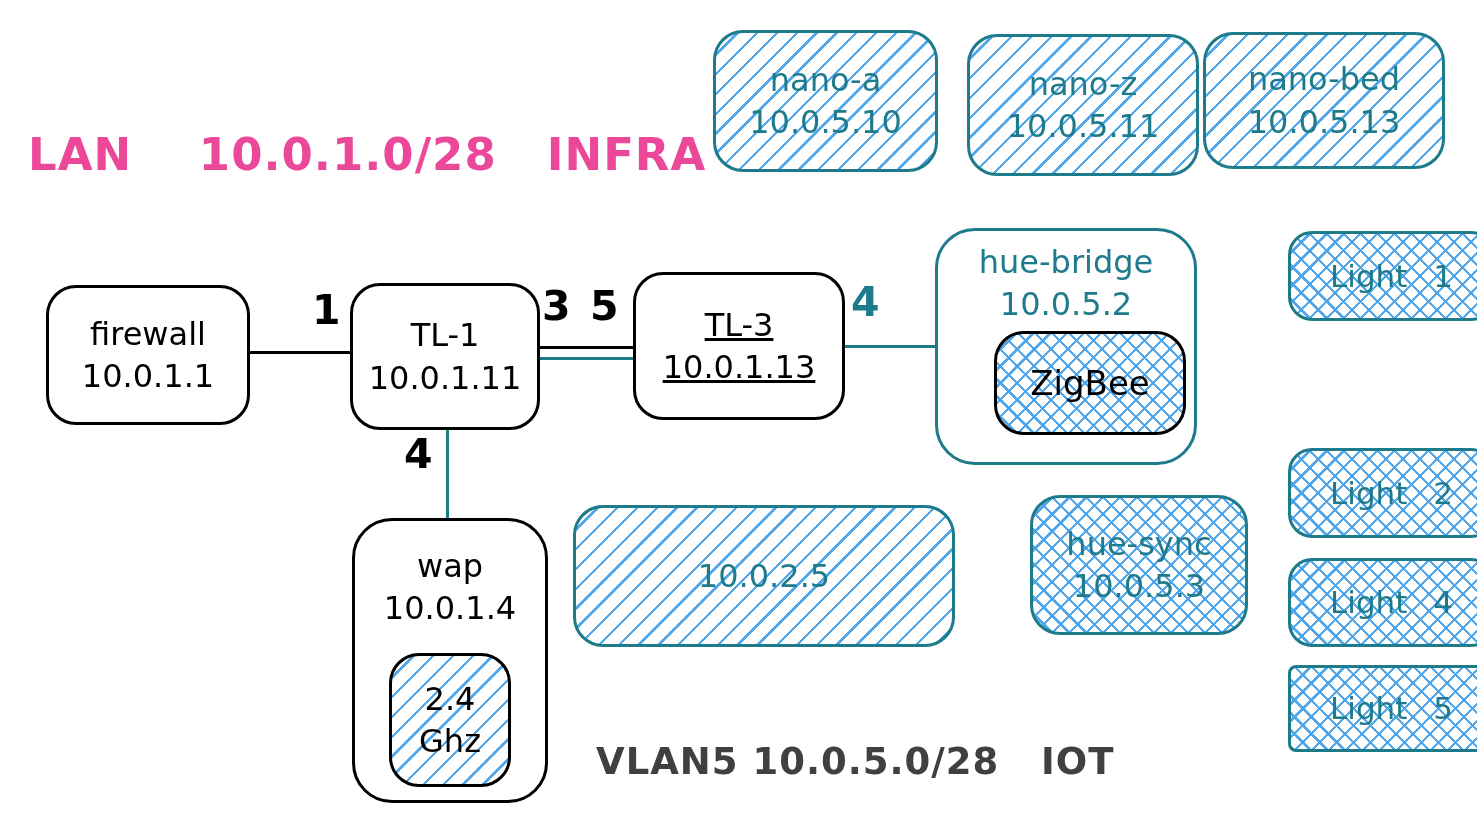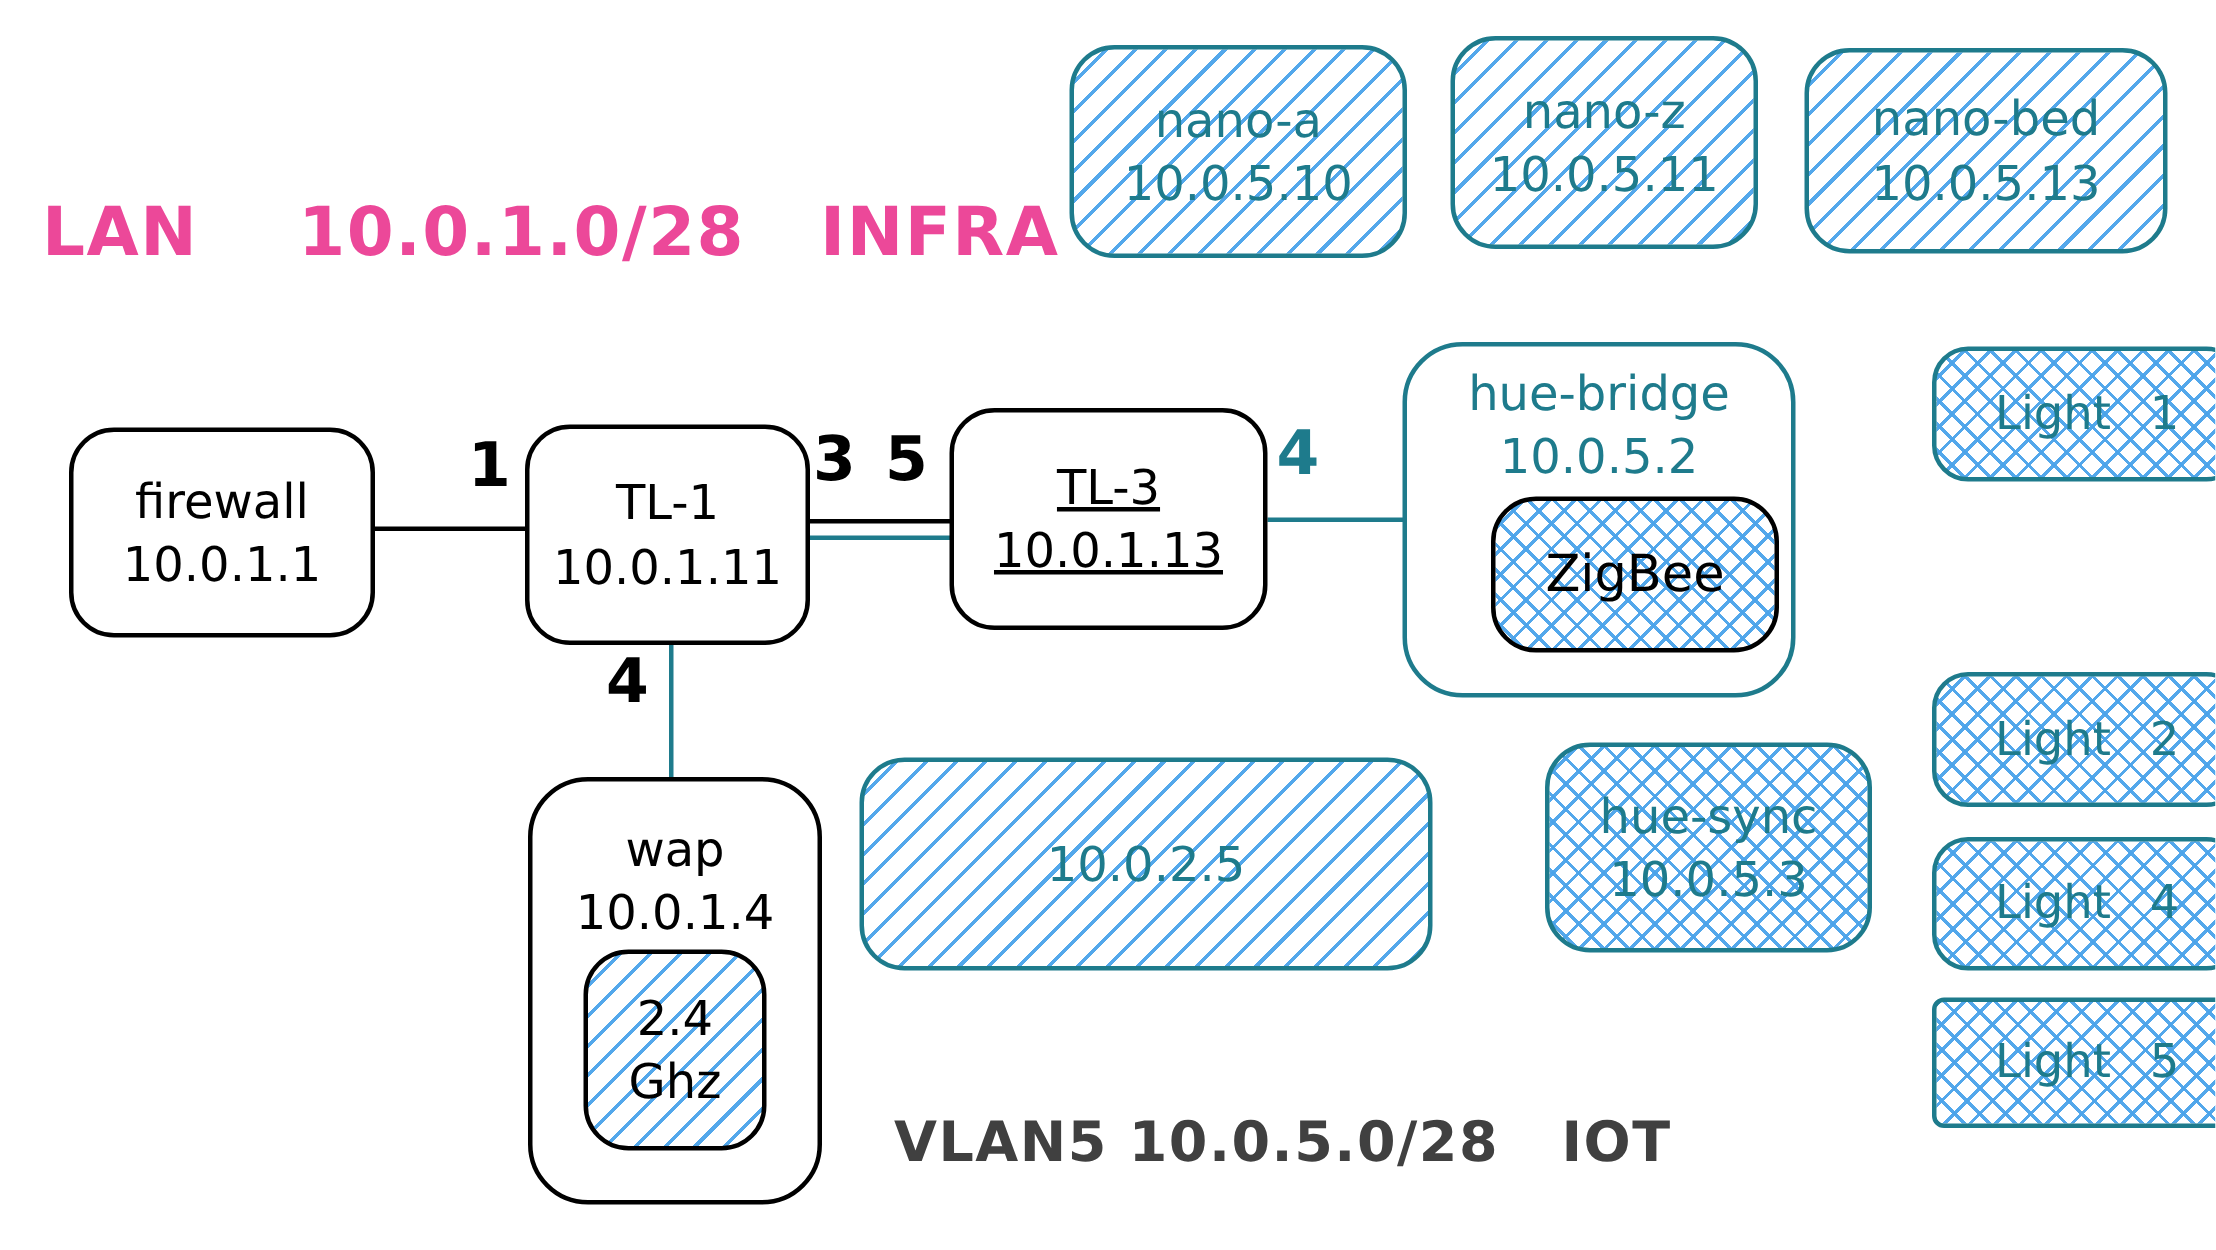--- a/index.html
+++ b/index.html
@@ -87,40 +87,40 @@
   </div>
 
   <div class="box bk node-text" style="left:633px;top:272px;width:212px;height:148px;text-decoration:underline;">
     <div>TL-3</div>
     <div>10.0.1.13</div>
   </div>
 
   <div class="box bk node-text inner-top" style="left:352px;top:518px;width:196px;height:285px;padding-top:24px;border-radius:40px;">
     <div>wap</div>
     <div>10.0.1.4</div>
-    <div class="box bk hatch-diag node-text" style="position:relative;left:0;top:4px;width:122px;height:134px;border-width:3px;">
+    <div class="box bk hatch-diag node-text" style="position:relative;left:0;top:24px;width:122px;height:134px;border-width:3px;">
       <div>2.4</div>
       <div>Ghz</div>
     </div>
   </div>
 
   <div class="box tl node-text inner-top" style="left:935px;top:228px;width:262px;height:237px;padding-top:10px;border-radius:40px;">
     <div>hue-bridge</div>
     <div>10.0.5.2</div>
     <div class="box bk hatch-cross" style="position:relative;left:0;top:6px;width:192px;height:104px;border-width:3px;font-size:34px;">
       <div>ZigBee</div>
     </div>
   </div>
 
   <div class="box tl hatch-diag node-text" style="left:713px;top:30px;width:225px;height:142px;">
     <div>nano-a</div>
     <div>10.0.5.10</div>
   </div>
 
-  <div class="box tl hatch-diag node-text" style="left:967px;top:24px;width:205px;height:142px;">
+  <div class="box tl hatch-diag node-text" style="left:967px;top:34px;width:232px;height:142px;">
     <div>nano-z</div>
     <div>10.0.5.11</div>
   </div>
 
   <div class="box tl hatch-diag node-text" style="left:1203px;top:32px;width:242px;height:137px;">
     <div>nano-bed</div>
     <div>10.0.5.13</div>
   </div>
 
   <div class="box tl hatch-diag node-text" style="left:573px;top:505px;width:382px;height:142px;">

